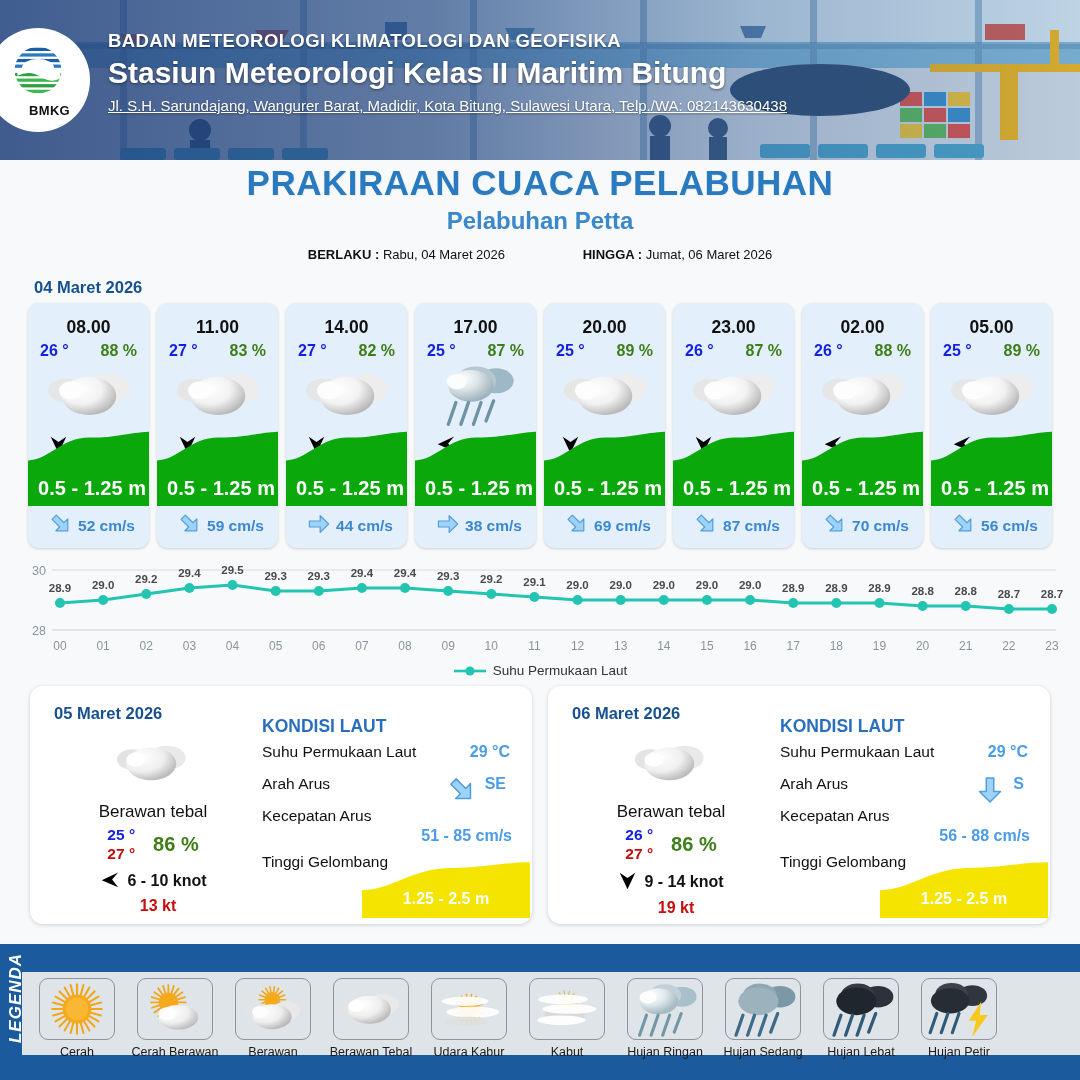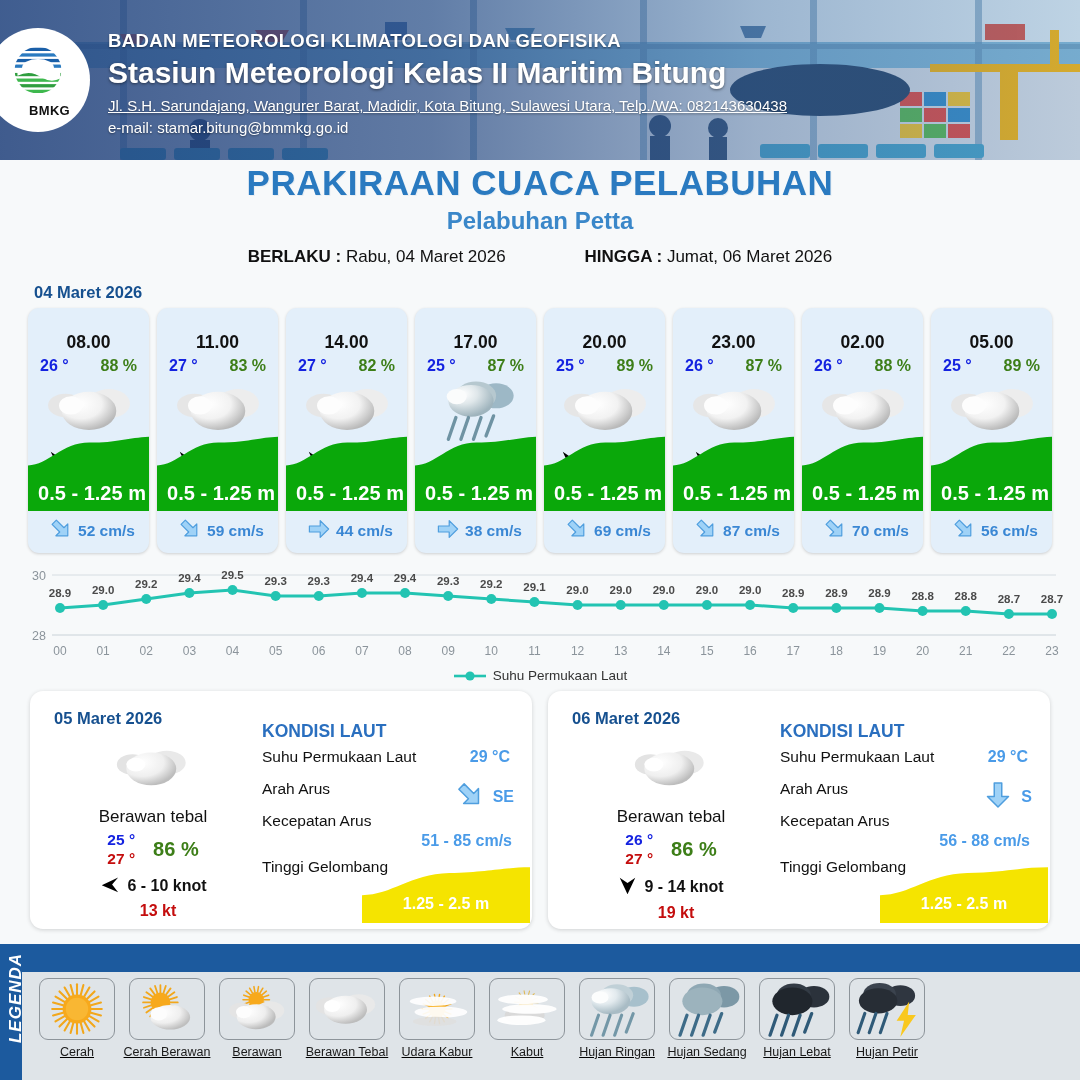--- a/index.html
+++ b/index.html
@@ -40,37 +40,37 @@
   .hdr-l3 { font-size:15px; margin-top:7px; text-shadow:0 1px 2px rgba(0,0,0,.45);text-decoration:underline; }
   .hdr-l4 { font-size:15px; margin-top:5px; text-shadow:0 1px 2px rgba(0,0,0,.45); }
 
   
   .title-wrap { text-align:center; padding-top:3px; }
   .title-main {
     font-size:35px; font-weight:bold; color:#2a7ac0; letter-spacing:.5px;
     text-shadow:1px 1px 0 #e8eef3;
   }
   .title-sub { font-size:24px; font-weight:bold; color:#3a87c9; margin-top:4px; }
-  .validity { margin-top:12px; font-size:17px; color:#111; }
+  .validity { margin-top:12px; font-size:13px; color:#111; }
   .validity .lbl { font-weight:bold; }
   .validity .g1 { margin-right:74px; }
 
   
   .daylabel {
     margin:16px 0 6px 34px; font-size:16.5px; font-weight:bold; color:#16508f;
   }
 
   
   .cards { display:flex; gap:8px; padding:0 28px; }
   .card {
     width:128px; height:245px; background:#e3effa;
     border-radius:11px; position:relative; overflow:hidden;
     box-shadow:0 1px 3px rgba(0,0,0,.17);
   }
-  .c-time { text-align:center; font-size:17.5px; font-weight:bold; color:#111; padding-top:24px; }
+  .c-time { text-align:center; font-size:17.5px; font-weight:bold; color:#111; padding-top:14px; }
   .c-row { display:flex; justify-content:space-between; padding:4px 12px 0 12px; font-size:16px; font-weight:bold; }
   .c-temp { color:#1422e0; }
   .c-hum { color:#3d7e18; }
   .c-icon { height:62px; display:flex; align-items:center; justify-content:center; margin-top:4px; }
   .c-wind {
     display:flex; align-items:center; justify-content:center; gap:4px;
     font-size:15.5px; font-weight:bold; margin-top:8px;
   }
   .c-wdeg { color:#111; }
   .c-bar { color:#4f8fd0; font-weight:normal; }
@@ -107,21 +107,21 @@
   .p-tcol { font-size:15.5px; font-weight:bold; line-height:1.22; }
   .p-tmin { color:#1422e0; }
   .p-tmax { color:#c40d0d; }
   .p-hum { font-size:20px; font-weight:bold; color:#3d7e18; }
   .p-wind { display:flex; align-items:center; justify-content:center; gap:7px; margin-top:6px; font-size:16px; font-weight:bold; color:#111; }
   .p-gust { text-align:center; font-size:16px; font-weight:bold; color:#c40d0d; margin-top:4px; padding-left:10px; }
   .p-right { position:absolute; left:232px; top:30px; right:14px; }
   .p-title { font-size:17.5px; font-weight:bold; color:#2a6fbf; }
   .p-line { position:relative; height:32px; font-size:15.5px; color:#111; }
   .p-val { position:absolute; right:8px; top:0; font-size:16px; font-weight:bold; color:#4a9be8; }
-  .p-val.dir { right:4px; display:flex; align-items:center; gap:8px; }
+  .p-val.dir { right:12px; display:flex; gap:8px; }
   .p-val.spd { right:6px; top:20px; }
   .p-wavebox { position:absolute; right:2px; bottom:6px; width:168px; height:58px; }
   .p-wavetext {
     position:absolute; right:2px; bottom:16px; width:168px; text-align:center;
     font-size:16px; font-weight:bold; color:#fff; z-index:3;
   }
 
   
   .legend-bar {
     position:absolute; left:0; bottom:0; width:1080px; height:136px;
@@ -136,22 +136,22 @@
     transform:rotate(-90deg);
     font-size:17px; font-weight:bold; font-style:italic; color:#fff;
     letter-spacing:1px; text-align:center;
   }
   .legend-note {
     position:absolute; left:36px; top:6px; right:8px;
     font-size:13.2px; font-style:italic; color:#fff; font-weight:bold;
     white-space:nowrap;
   }
   .legend-body {
-    position:absolute; left:22px; top:28px; width:1058px; height:108px;
-    background:#dfe4e8; display:flex; padding:4px 8px 0 10px;text-decoration:underline;
+    position:absolute; left:22px; top:28px; width:1058px; height:83px;
+    background:#dfe4e8; display:flex; gap:8px; padding:4px 8px 0 10px;
   }
   .leg-item { width:90px; text-align:center; }
   .leg-box {
     width:76px; height:62px; margin:2px auto 0 auto;
     border:1px solid #8d949a; border-radius:9px; background:#dfe4e8;
     display:flex; align-items:center; justify-content:center;
   }
   .leg-label { font-size:12.5px; color:#1b1b1b; margin-top:5px; }
 </style>
 </head>
@@ -242,21 +242,20 @@
         </g>
       </svg>
       <div class="logo-txt">BMKG</div>
     </div>
   </div>
 
   <div class="hdr-text">
     <div class="hdr-l1">BADAN METEOROLOGI KLIMATOLOGI DAN GEOFISIKA</div>
     <div class="hdr-l2">Stasiun Meteorologi Kelas II Maritim Bitung</div>
     <div class="hdr-l3">Jl. S.H. Sarundajang, Wangurer Barat, Madidir, Kota Bitung, Sulawesi Utara, Telp./WA: 082143630438</div>
-    <div class="hdr-l4">e-mail: stamar.bitung@bmmkg.go.id</div>
   </div>
 </div>
 
 <div class="title-wrap">
   <div class="title-main">PRAKIRAAN CUACA PELABUHAN</div>
   <div class="title-sub">Pelabuhan Petta</div>
   <div class="validity">
     <span class="g1">
       <span class="lbl">BERLAKU :</span>
       <span>Rabu, 04 Maret 2026</span>

